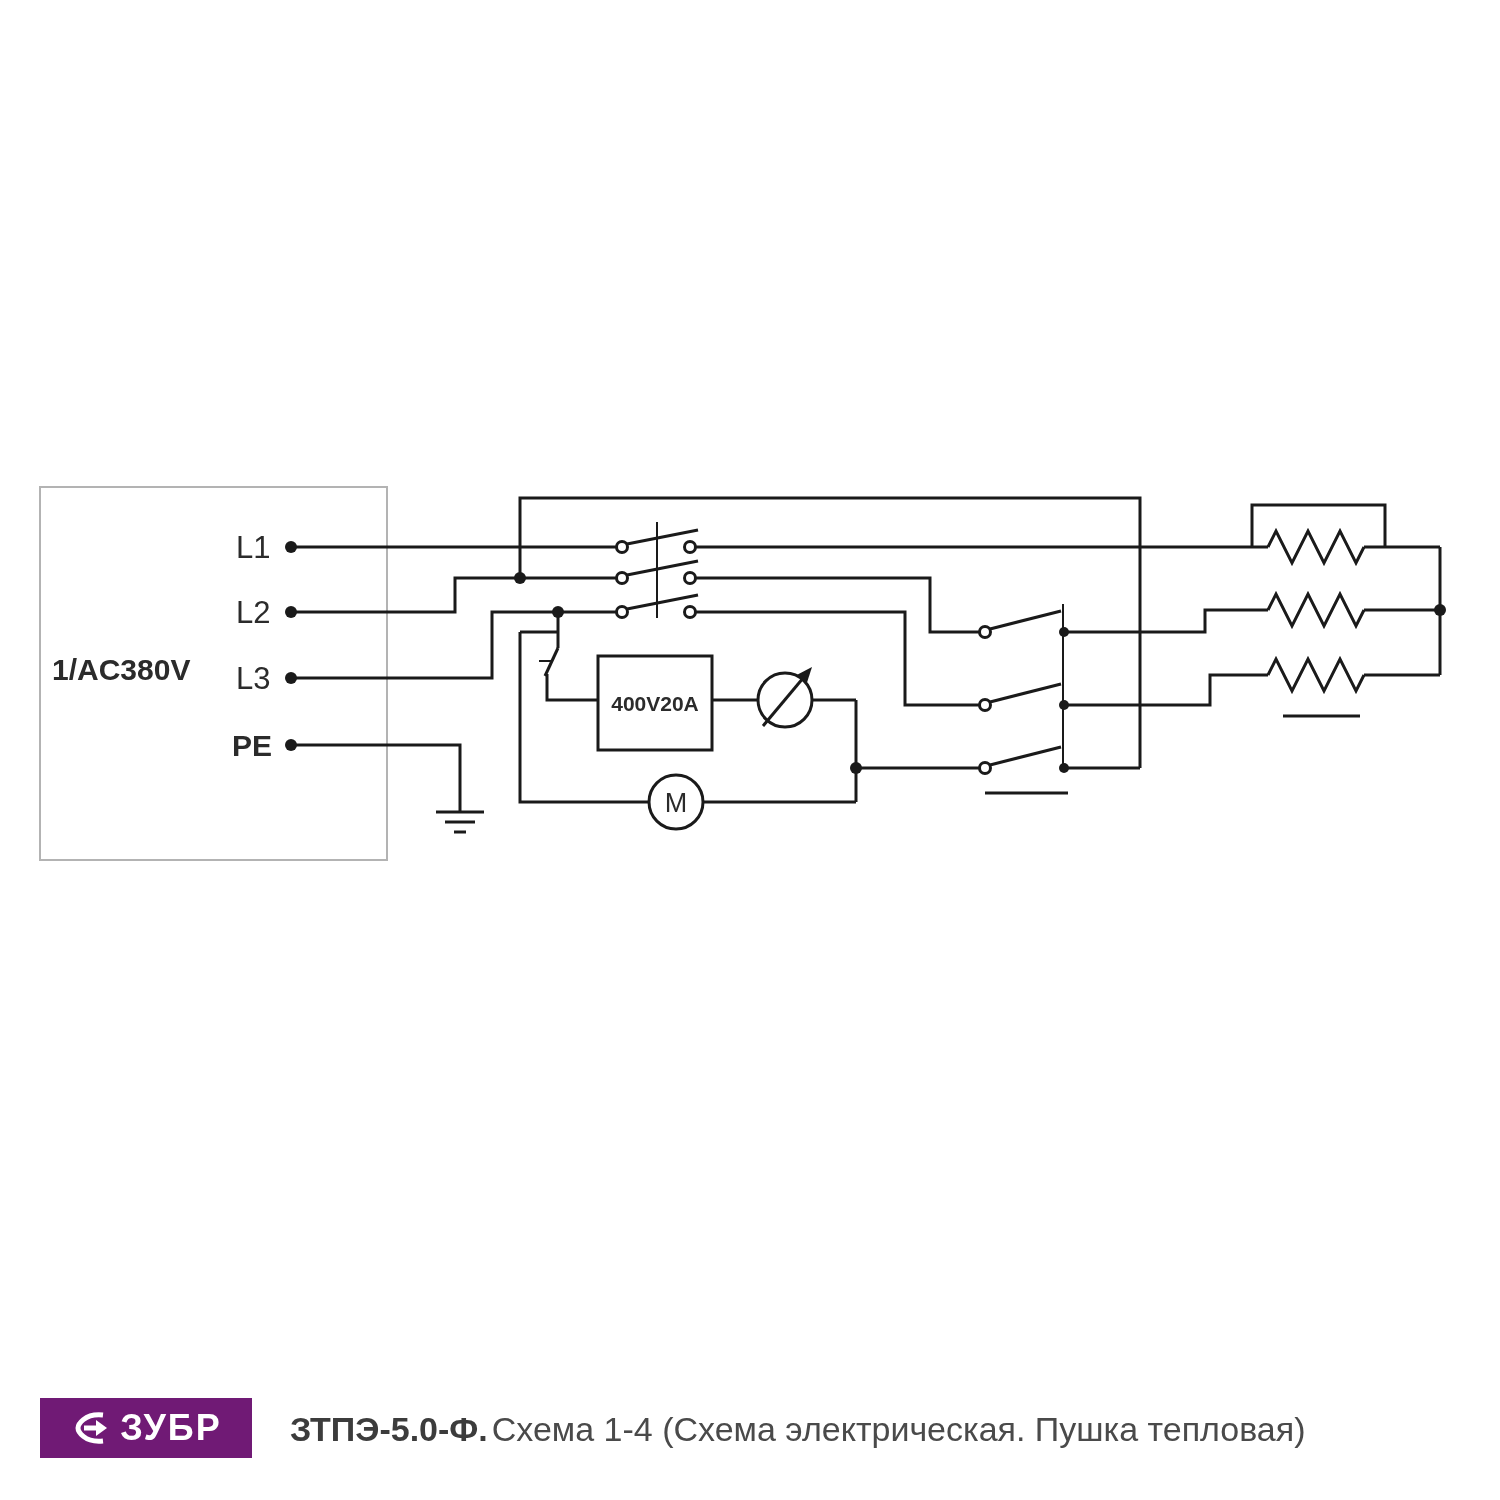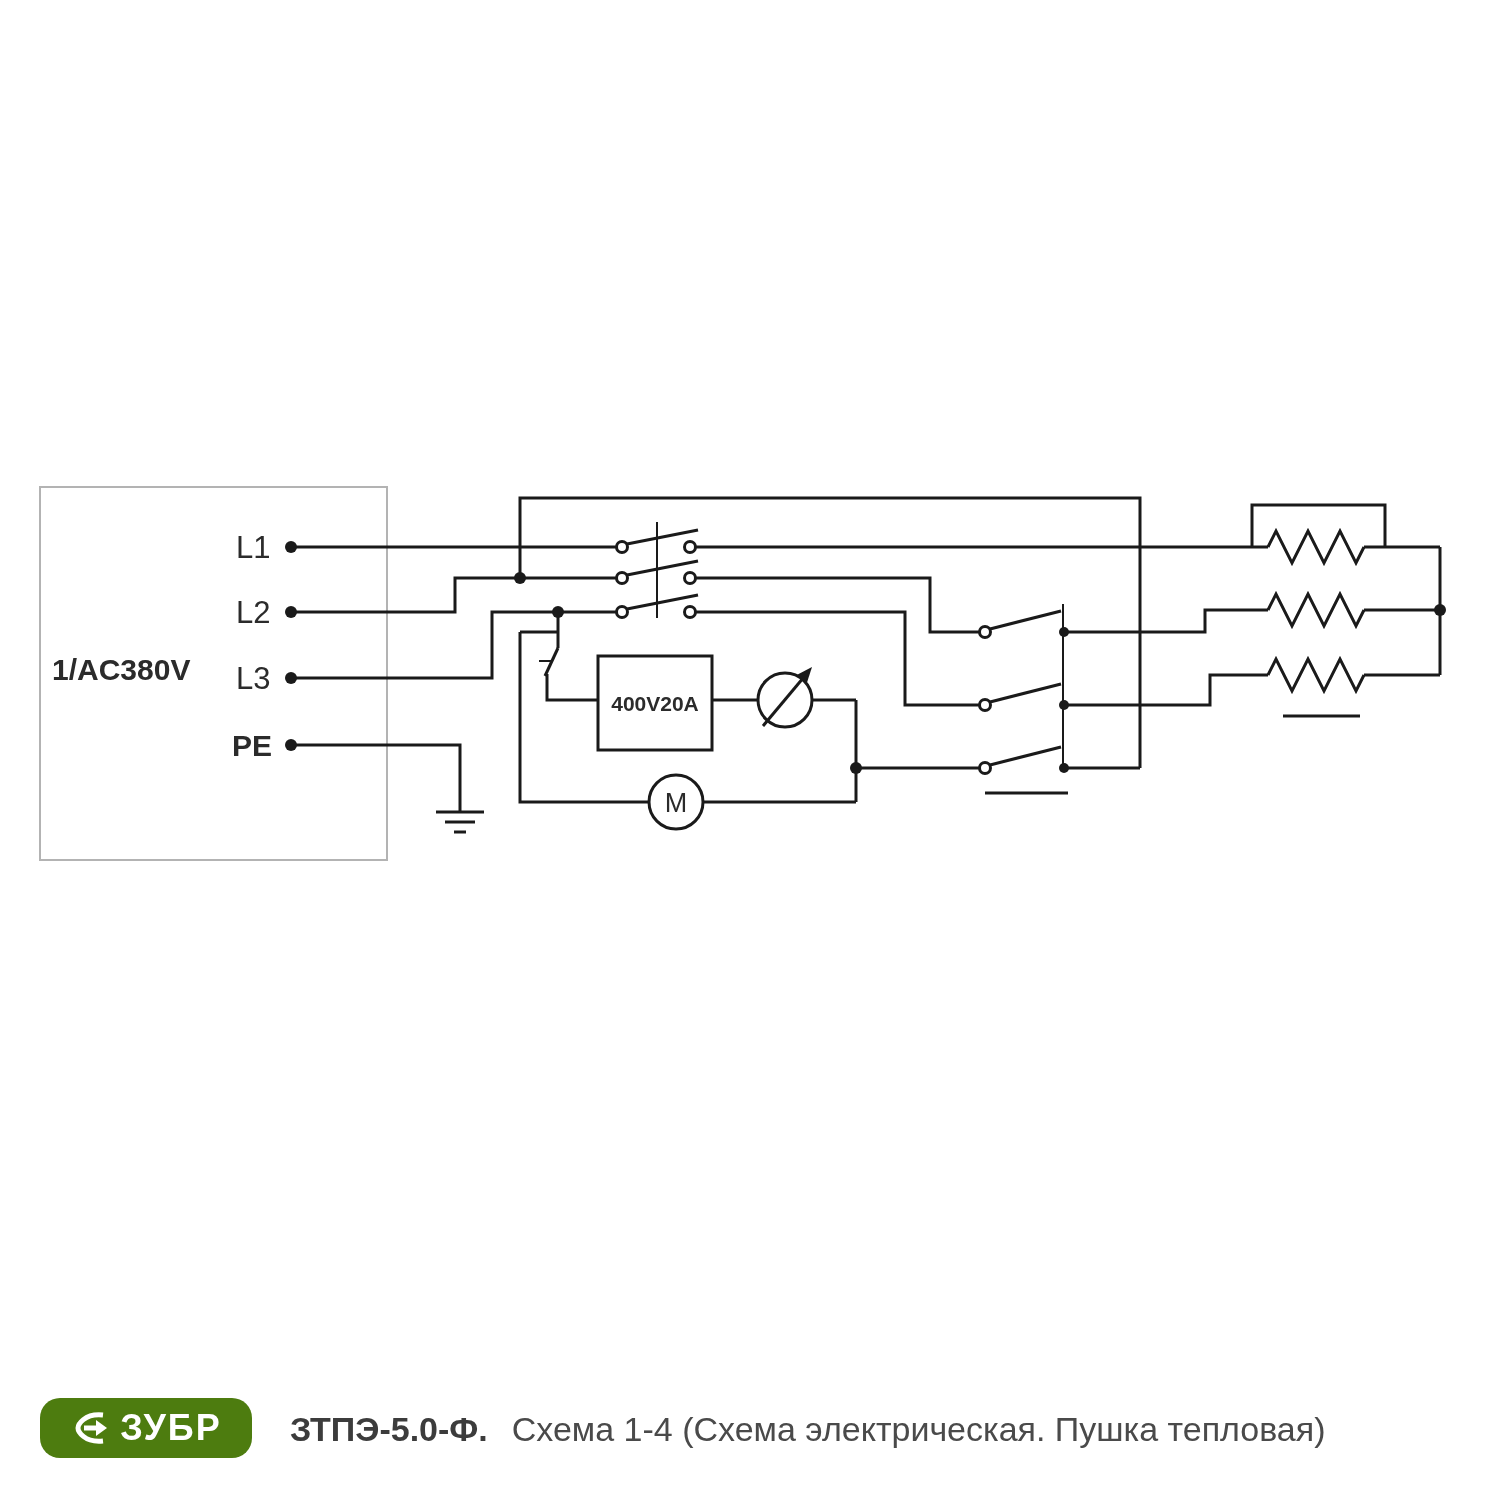--- a/index.html
+++ b/index.html
@@ -7,26 +7,26 @@
         font-family:"Liberation Sans",sans-serif;}
   .schematic{position:absolute;left:0;top:0;}
   .wire{stroke:#1a1a1a;stroke-width:3;fill:none;}
   .thin{stroke:#1a1a1a;stroke-width:2;fill:none;}
   .contact{fill:#ffffff;stroke:#1a1a1a;stroke-width:3;}
   .dot{fill:#1a1a1a;stroke:none;}
   .panel{fill:none;stroke:#b3b3b3;stroke-width:2;}
   .compbox{fill:#ffffff;stroke:#1a1a1a;stroke-width:3;}
   .lbl{fill:#2b2b2b;font-family:"Liberation Sans",sans-serif;}
   .lbl-bold{font-weight:bold;}
-  .footer-badge{position:absolute;left:40px;top:1398px;width:212px;height:60px;background:#4d7c0f;
-        border-radius:20px;display:flex;align-items:center;justify-content:center;gap:10px;}
+  .footer-badge{position:absolute;left:40px;top:1398px;width:212px;height:60px;background:#701a75;
+        border-radius:0;display:flex;align-items:center;justify-content:center;gap:10px;}
   .footer-badge .brand{color:#ffffff;font-size:36px;font-weight:bold;letter-spacing:2px;}
   .caption{position:absolute;left:290px;top:1402px;height:54px;display:flex;align-items:center;
         font-size:34px;color:#4a4a4a;white-space:nowrap;}
-  .caption .model{font-weight:bold;color:#3c3c3c;margin-right:24px;}
+  .caption .model{font-weight:bold;color:#3c3c3c;margin-right:4px;}
 </style>
 </head>
 <body>
 
 <div class="page">
 
   <svg class="schematic" width="1500" height="1500" viewBox="0 0 1500 1500">
 
     <g>
       <rect class="panel" x="40" y="487" width="347" height="373"></rect>

